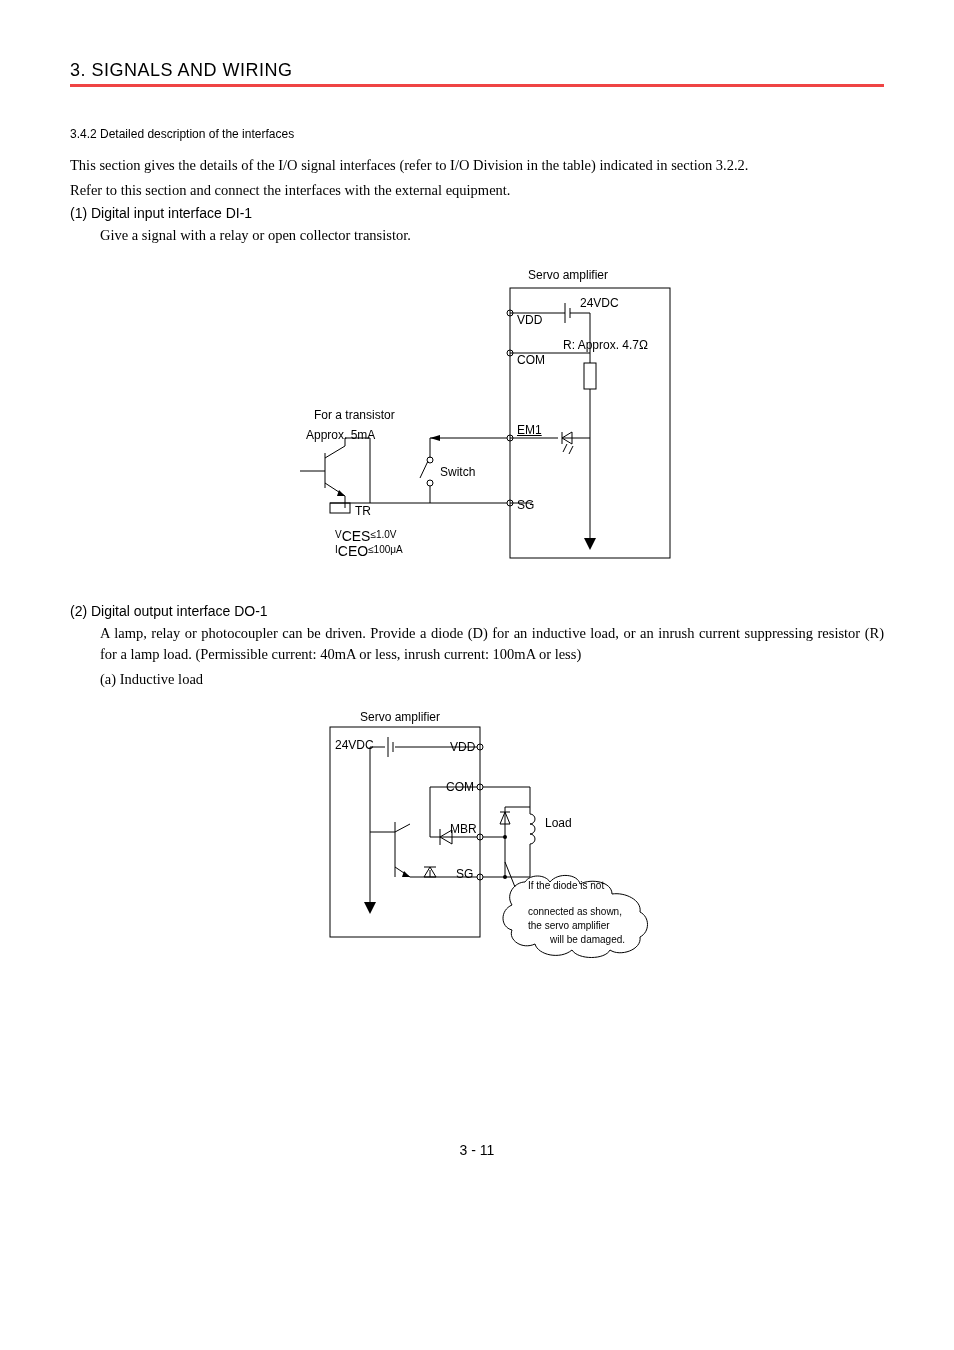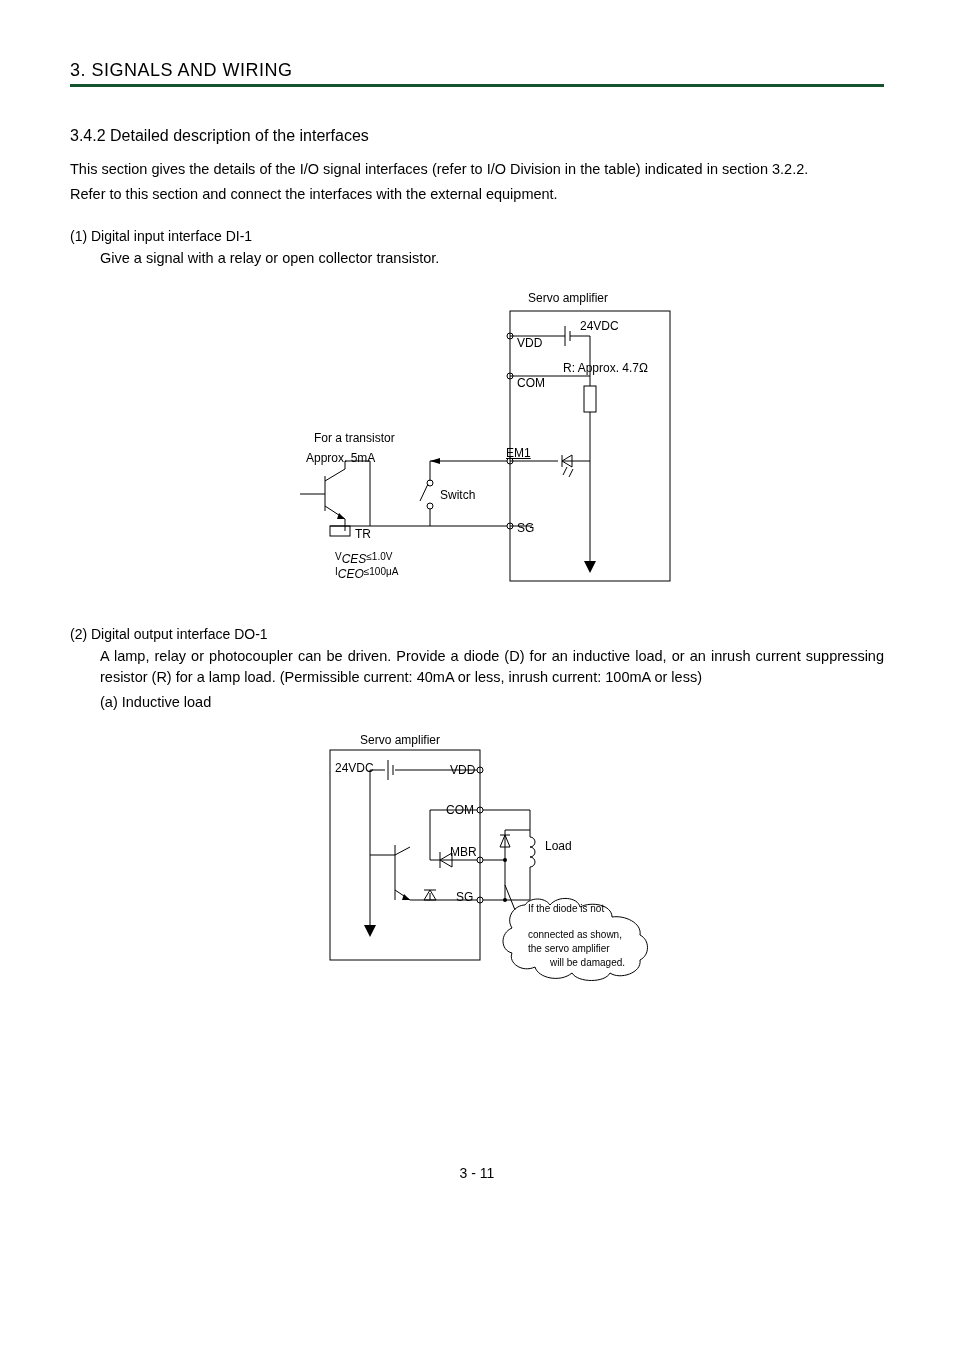--- a/index.html
+++ b/index.html
@@ -9,56 +9,56 @@
     font-size: 14px;
     color: #000;
     width: 954px;
     box-sizing: border-box;
     background: #fff;
   }
   .chapter {
     font-size: 18px;
     font-weight: 400;
     letter-spacing: 0.5px;
-    border-bottom: 3px solid #14532d;
+    border-bottom: 3px solid #ef4444;
     padding-bottom: 3px;
     margin-bottom: 40px;
   }
   .sec-head {
     font-weight: 400;
     margin-bottom: 14px;
-    font-size: 16px;
+    font-size: 12px;
   }
   .body-text {
-    font-family: Liberation Sans, sans-serif;
+    font-family: Liberation Serif, serif;
     font-size: 14.5px;
     text-align: justify;
     line-height: 1.45;
     margin: 4px 0;
   }
   .sub-h {
     font-weight: 400;
-    margin-top: 23px;
+    margin-top: 4px;
     font-size: 14px;
   }
   .indent { padding-left: 30px; }
   .diagram-wrap {
     margin: 12px auto 25px auto;
     position: relative;
   }
   .d1 { width: 420px; height: 320px; margin-left: 200px; }
   .d2 { width: 400px; height: 260px; margin-left: 230px; }
   .lbl {
     position: absolute;
     font-size: 12px;
     font-family: Arial, sans-serif;
     white-space: nowrap;
   }
   .small { font-size: 10px; }
-  .sub { font-size: 12px; vertical-align: sub; font-style: italic; }
+  .sub { font-size: 14px; vertical-align: sub; }
   .pagenum {
     text-align: center;
     margin-top: 180px;
     font-size: 14px;
   }
   svg { position: absolute; top: 0; left: 0; }
 </style>
 </head>
 <body>
 
@@ -128,21 +128,21 @@
     <polygon points="69,232 75,238 67,238" fill="#000"></polygon>
     <line x1="75" y1="238" x2="75" y2="250" stroke="#000"></line>
   </svg>
   <div class="lbl" style="left:258px; top:10px;">Servo amplifier</div>
   <div class="lbl" style="left:247px; top:55px;">VDD</div>
   <div class="lbl" style="left:310px; top:38px;">24VDC</div>
   <div class="lbl" style="left:247px; top:95px;">COM</div>
   <div class="lbl" style="left:293px; top:80px;text-align:right;">R: Approx. 4.7Ω</div>
   <div class="lbl" style="left:44px; top:150px;">For a transistor</div>
   <div class="lbl" style="left:36px; top:170px;">Approx. 5mA</div>
-  <div class="lbl" style="left:236px; top:165px;text-decoration:underline;">EM1</div>
+  <div class="lbl" style="left:247px; top:165px;text-decoration:underline;">EM1</div>
   <div class="lbl" style="left:170px; top:207px;">Switch</div>
   <div class="lbl" style="left:85px; top:246px;">TR</div>
   <div class="lbl" style="left:247px; top:240px;">SG</div>
   <div class="lbl small" style="left:65px; top:270px;">
     <span>V</span><span class="sub">CES</span><span>≤1.0V</span>
   </div>
   <div class="lbl small" style="left:65px; top:285px;">
     <span>I</span><span class="sub">CEO</span><span>≤100μA</span>
   </div>
 </div>

